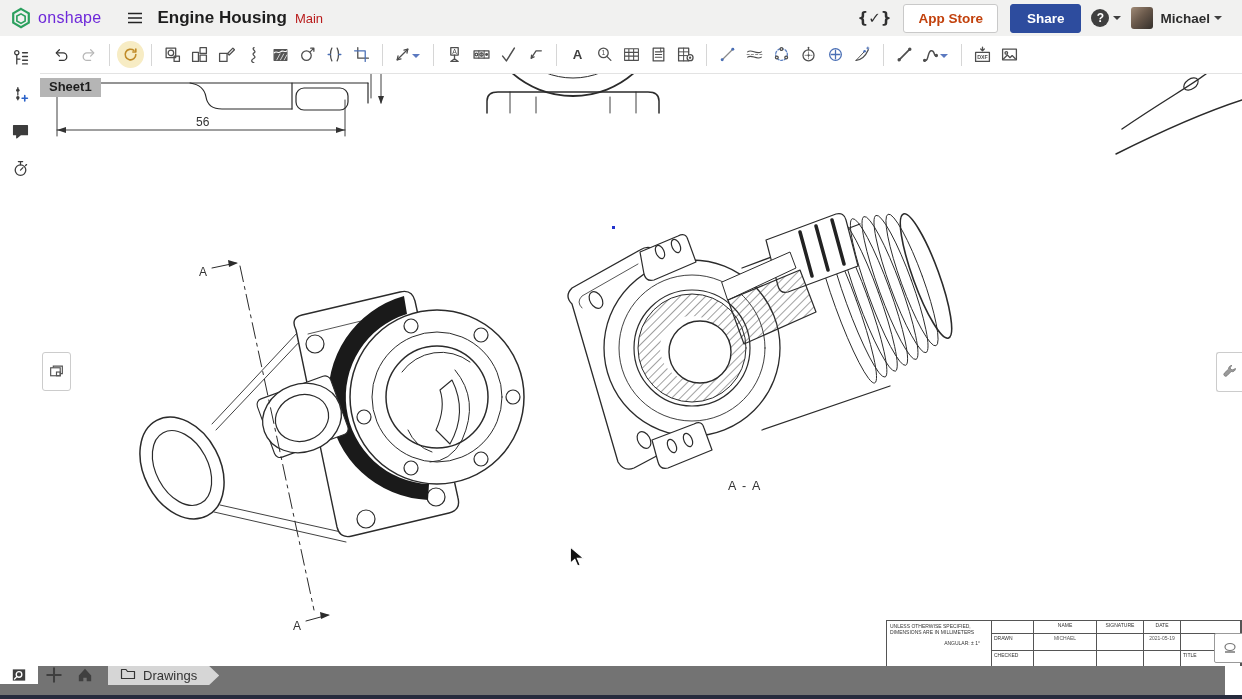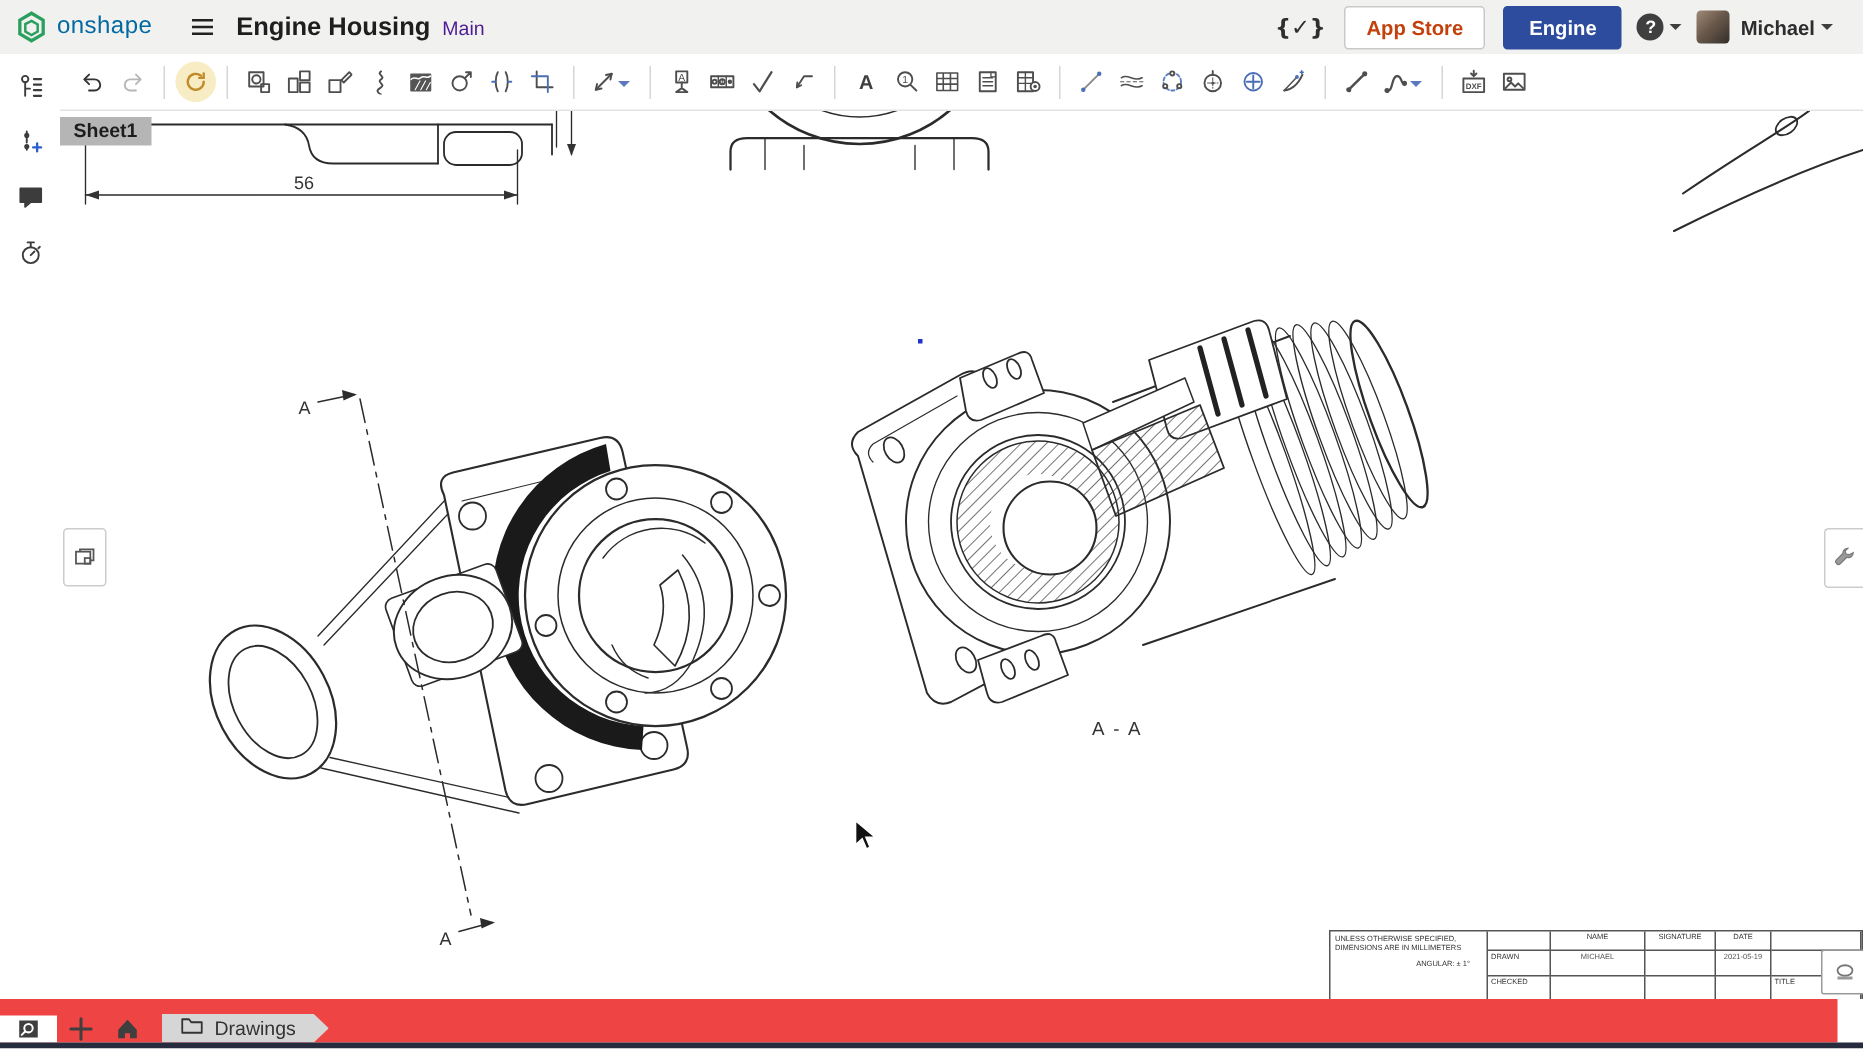--- a/index.html
+++ b/index.html
@@ -1,24 +1,24 @@
 <!DOCTYPE html>
 <html><head>
 <meta charset="utf-8">
 <style>
   html,body{margin:0;padding:0;width:1242px;height:699px;overflow:hidden;
     font-family:"Liberation Sans","DejaVu Sans",sans-serif;background:#fff;color:#222;}
   #app{position:relative;width:1242px;height:699px;}
 
   
   #hdr{height:36px;background:#f1f1f0;display:flex;align-items:center;padding:0 10px;box-sizing:border-box;}
-  #hdr .brand{font-size:16px;color:#0369a1;margin:0 14px 0 6px;letter-spacing:.3px;}
+  #hdr .brand{font-size:16px;color:#6d28d9;margin:0 14px 0 6px;letter-spacing:.3px;}
   #hdr .hamb{margin:0 10px;cursor:pointer;display:flex;}
   #hdr .doctitle{font-size:17px;font-weight:bold;color:#1e1e1e;margin-left:4px;}
-  #hdr .wsname{font-size:13px;color:#4c1d95;margin-left:8px;}
+  #hdr .wsname{font-size:13px;color:#b91c1c;margin-left:8px;}
   .spacer{flex:1;}
   .api-ic{font-size:15px;color:#2f2f2f;font-weight:bold;margin-right:12px;cursor:pointer;font-family:"DejaVu Sans",sans-serif;}
   .hbtn{background:#fff;border:1px solid #c9c9c9;border-radius:3px;font-size:13.5px;font-weight:600;
     color:#c2410c;padding:6px 14px;margin-right:8px;cursor:pointer;font-family:inherit;}
   .sharebtn{background:#2d4c9e;border:1px solid #2d4c9e;border-radius:3px;font-size:13.5px;font-weight:600;
     color:#fff;padding:6px 16px;margin:0 10px 0 4px;cursor:pointer;font-family:inherit;}
   .help-ic{width:18px;height:18px;border-radius:50%;background:#3f3f3f;color:#fff;font-size:12px;font-weight:bold;
     display:inline-flex;align-items:center;justify-content:center;cursor:pointer;}
   .dcaret{width:0;height:0;border:4px solid transparent;border-top-color:#3f3f3f;margin:4px 10px 0 4px;display:inline-block;}
   .avatar{width:22px;height:22px;border-radius:3px;background:linear-gradient(135deg,#a08a76 0%,#6b5a4c 45%,#332e2a 100%);
@@ -57,21 +57,21 @@
   .tb-note .tb-ang{text-align:right;margin-top:4px;padding-right:8px;}
   .tb-grid{display:grid;grid-template-columns:42px 63px 47px 37px 60px;grid-auto-rows:auto;}
   .tb-grid .c{border-right:1px solid #555;border-bottom:1px solid #555;padding:1px 2px;box-sizing:border-box;
     text-align:center;overflow:hidden;white-space:nowrap;}
   .tb-grid .r1{height:13px;}.tb-grid .r2{height:17px;}.tb-grid .r3{height:16px;}
   .tb-grid .lft{text-align:left;}
   .stampbox{position:absolute;left:327px;top:12px;width:30px;height:28px;background:#fff;border:1px solid #999;
     border-radius:2px;display:flex;align-items:center;justify-content:center;z-index:3;}
 
   
-  #footer{position:absolute;left:0;right:17px;bottom:4px;height:29px;background:#ef4444;display:flex;align-items:flex-end;z-index:6;}
+  #footer{position:absolute;left:0;right:17px;bottom:4px;height:29px;background:#737373;display:flex;align-items:flex-start;z-index:6;}
   #bottomstrip{position:absolute;left:0;right:0;bottom:0;height:4px;background:#262b3d;z-index:6;}
   .fsearch{width:38px;background:#fff;display:flex;align-items:center;justify-content:center;cursor:pointer;}
   .fbtn{width:31px;display:flex;align-items:center;justify-content:center;cursor:pointer;}
   .crumb{display:flex;align-items:center;gap:7px;background:#d6d6d6;padding:0 22px 0 12px;font-size:13px;color:#333;
     margin-left:8px;cursor:pointer;clip-path:polygon(0 0,calc(100% - 10px) 0,100% 50%,calc(100% - 10px) 100%,0 100%);}
   .ftab{position:relative;display:flex;align-items:center;gap:7px;background:#d6d6d6;padding:0 26px 0 14px;
     font-size:13px;color:#333;margin-left:3px;cursor:pointer;clip-path:polygon(0 0,calc(100% - 11px) 0,100% 100%,0 100%);}
   .ftab.active{background:#fff;font-weight:bold;color:#1b1b1b;}
   .ftab .underline{position:absolute;left:0;right:10px;bottom:0;height:3px;background:#3a63c8;}
 </style>
@@ -91,21 +91,21 @@
     <span class="hamb">
       <svg width="18" height="16" viewBox="0 0 16 16">
           <path d="M1 3.5h14M1 8h14M1 12.5h14" stroke="#222" stroke-width="1.7"></path>
         </svg>
     </span>
     <span class="doctitle">Engine Housing</span>
     <span class="wsname">Main</span>
     <div class="spacer"></div>
     <span class="api-ic">{✓}</span>
     <button class="hbtn">App Store</button>
-    <button class="sharebtn">Engine</button>
+    <button class="sharebtn">Share</button>
     <span class="help-ic">?</span>
     <span class="dcaret"></span>
     <span class="avatar"></span>
     <span class="uname">Michael</span>
     <span class="dcaret"></span>
   </header>
 
   <div id="mainrow">
     <aside id="rail">
         <div class="rbtn" title="versions-history">

